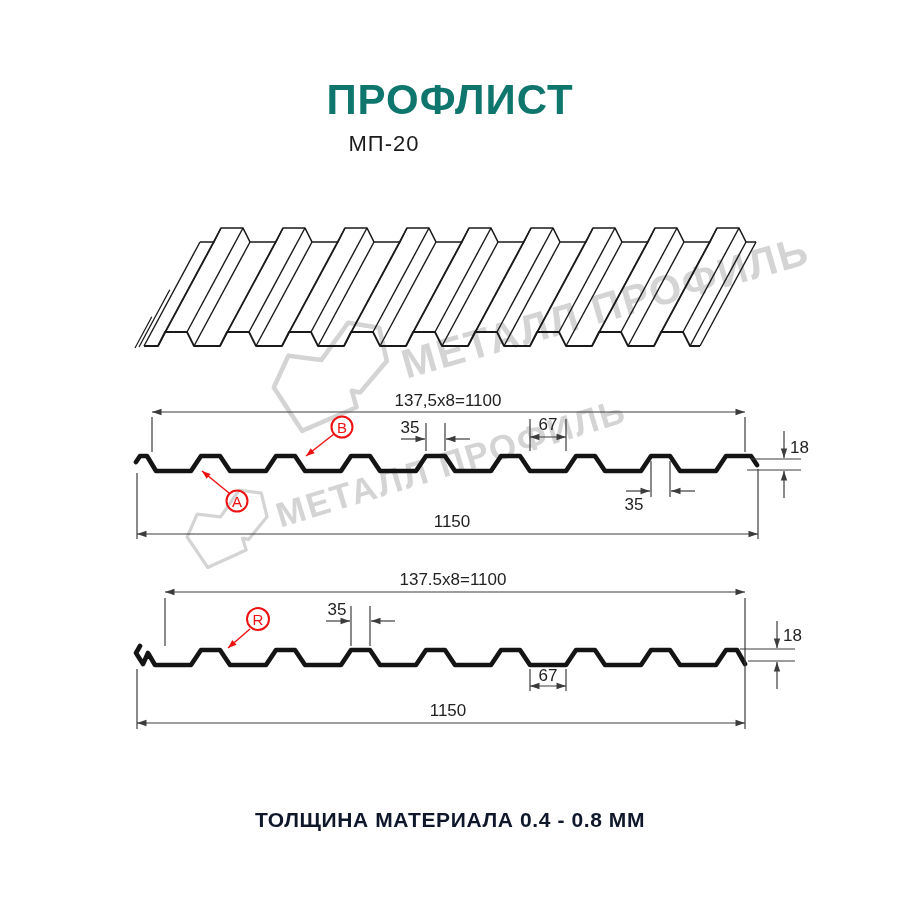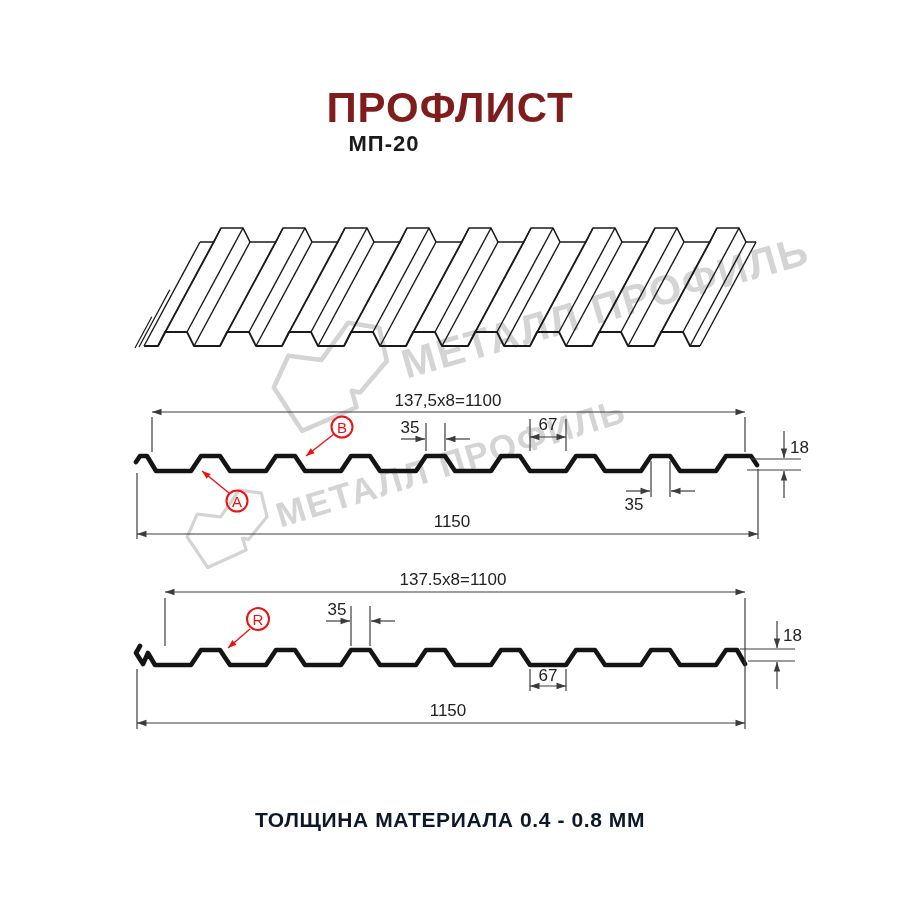--- a/index.html
+++ b/index.html
@@ -1,20 +1,20 @@
 <!DOCTYPE html>
 <html><head>
 <meta charset="utf-8">
 <style>
   html,body{margin:0;padding:0;background:#ffffff;width:900px;height:900px;overflow:hidden;}
   body{font-family:"Liberation Sans",sans-serif;color:#141414;position:relative;}
   .title{position:absolute;top:76px;left:0;width:900px;text-align:center;
-         font-size:42px;font-weight:700;letter-spacing:1px;color:#7f1d1d;margin-top:8px;}
+         font-size:42px;font-weight:700;letter-spacing:1px;color:#0f766e;}
   .subtitle{position:absolute;top:131px;left:0;width:768px;text-align:center;
-         font-size:22px;font-weight:700;letter-spacing:1px;color:#1a1a1a;}
+         font-size:22px;font-weight:400;letter-spacing:1px;color:#1a1a1a;}
   .footer{position:absolute;top:808px;left:0;width:900px;text-align:center;
          font-size:21px;font-weight:700;letter-spacing:0.6px;color:#0f172a;}
   svg.drawing{position:absolute;left:0;top:0;}
   .thin{stroke:#3c3c3c;stroke-width:1.2;fill:none;}
   .profile{stroke:#141414;stroke-width:4.6;fill:none;stroke-linejoin:round;stroke-linecap:round;}
   .dim{font-family:"Liberation Sans",sans-serif;font-size:17px;fill:#222222;}
   .mid{text-anchor:middle;}
   .callout-circle{stroke:#ee1111;stroke-width:2;fill:none;}
   .callout-text{font-family:"Liberation Sans",sans-serif;font-size:15px;fill:#ee1111;text-anchor:middle;font-weight:400;}
   .leader{stroke:#ee1111;stroke-width:1.4;fill:none;}

